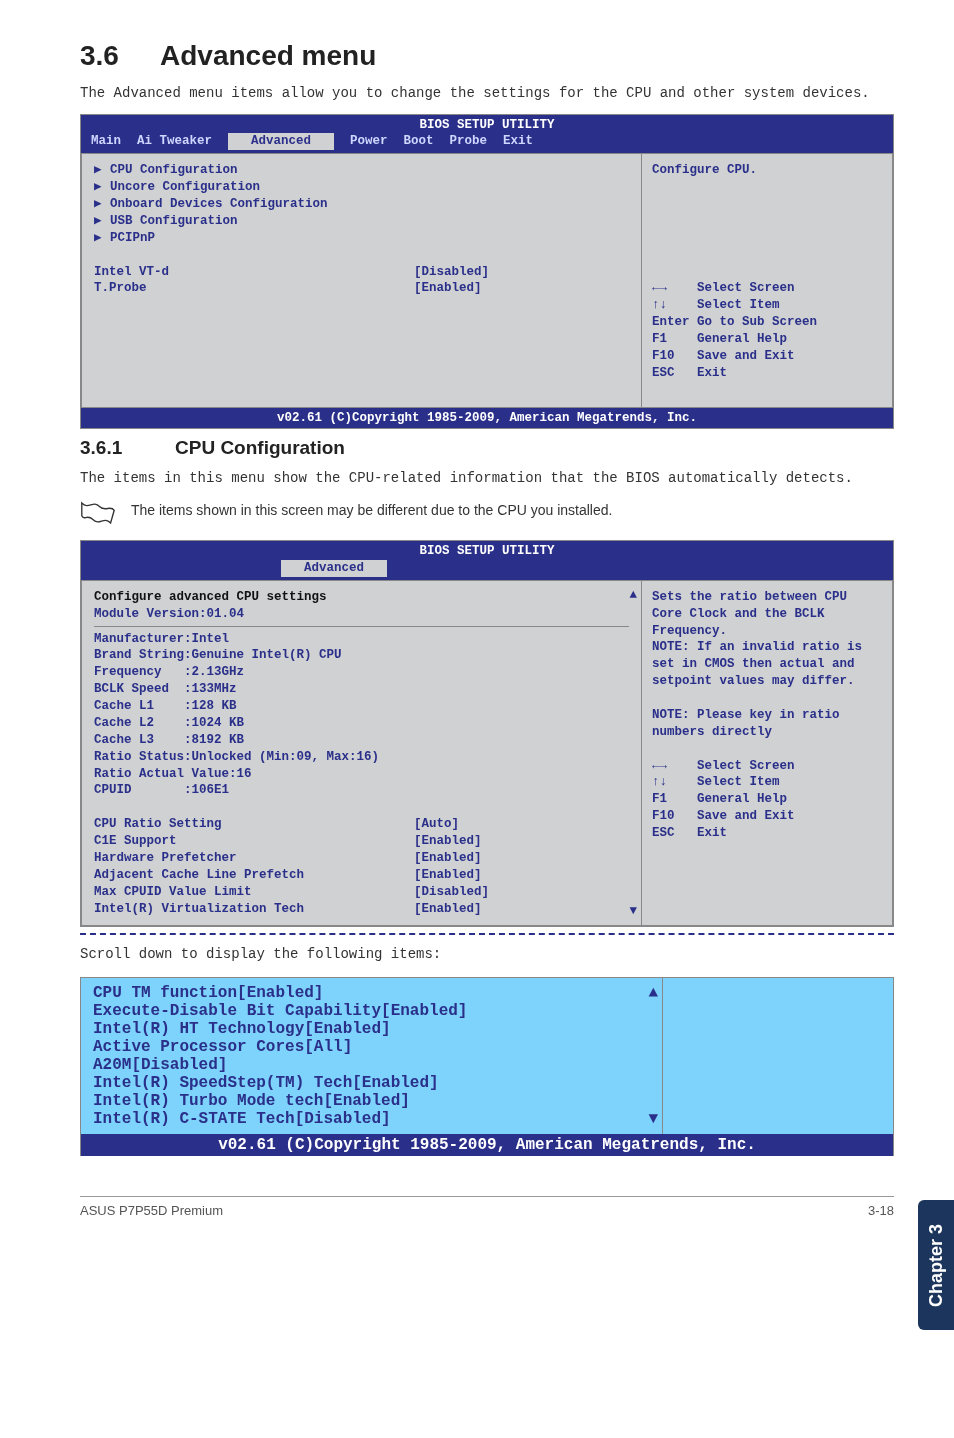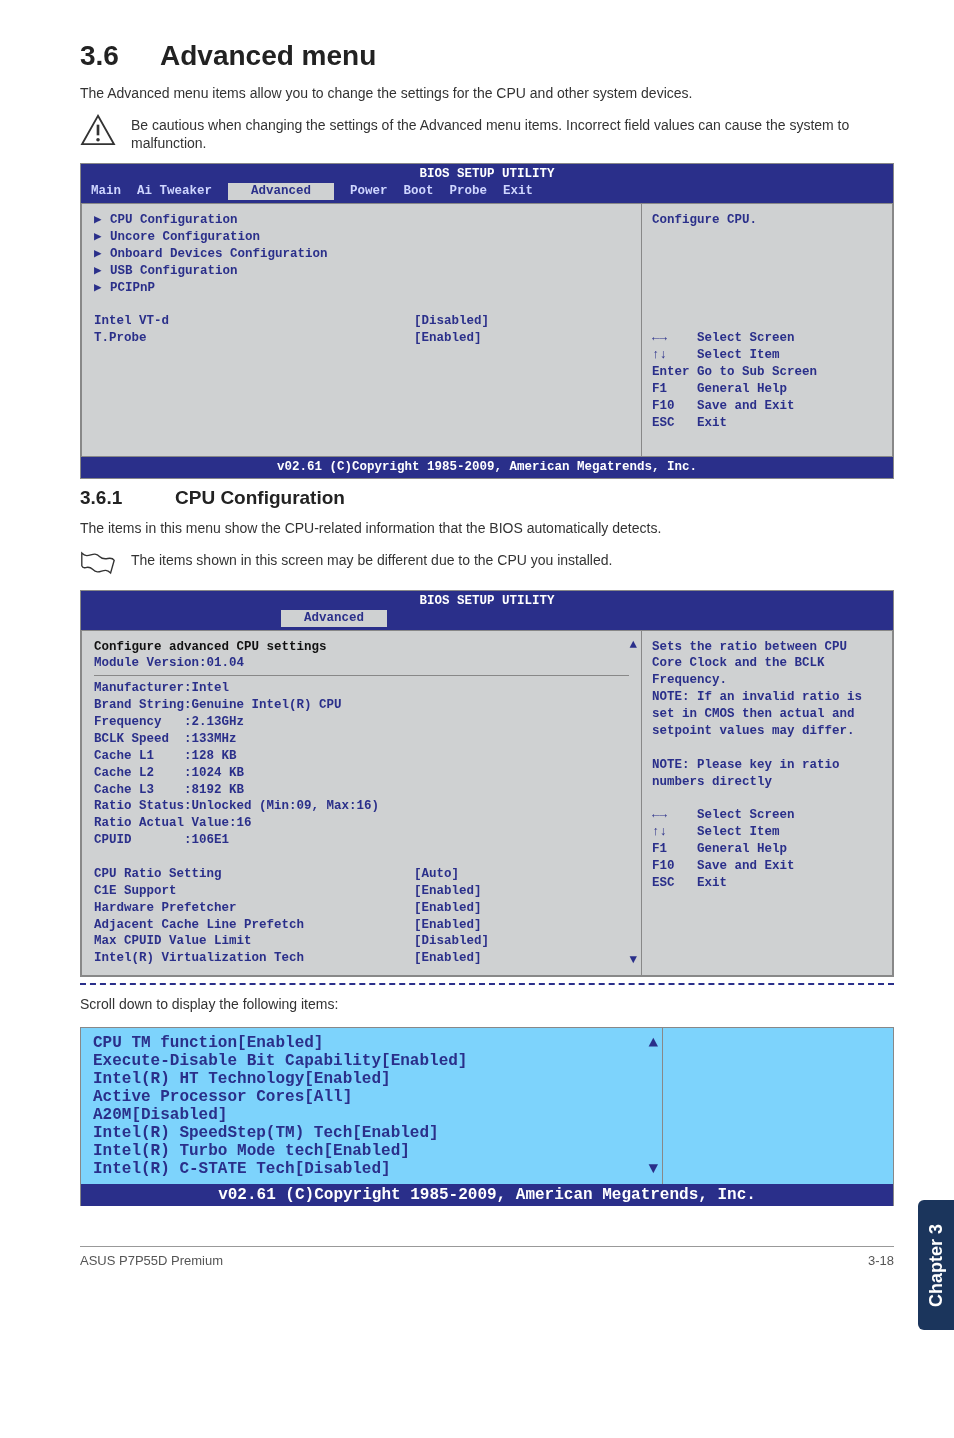--- a/index.html
+++ b/index.html
@@ -22,21 +22,21 @@
     color: #222;
   }
   h1 .num { display: inline-block; width: 80px; }
   h2 {
     font-size: 19px;
     font-weight: bold;
     margin: 8px 0 10px 0;
     color: #222;
   }
   h2 .num { display: inline-block; width: 95px; }
-  p.body { margin: 4px 0 10px 0; line-height: 1.4; }
+  p.body { margin: 4px 0 10px 0; line-height: 1.4; font-family: Liberation Mono, monospace; }
   .note-row {
     display: flex;
     align-items: flex-start;
     margin: 10px 0;
   }
   .note-icon {
     width: 36px;
     flex: 0 0 36px;
     margin-right: 15px;
   }
@@ -172,30 +172,20 @@
 <body>
 
 <div class="page">
 
   <h1>
     <span class="num">3.6</span><span>Advanced menu</span>
   </h1>
 
   <p class="body">The Advanced menu items allow you to change the settings for the CPU and other system devices.</p>
 
-  <div class="note-row">
-    <div class="note-icon">
-      <svg class="warn-svg" viewBox="0 0 40 36">
-          <polygon points="20,2 38,34 2,34" fill="none" stroke="#333" stroke-width="2"></polygon>
-          <line x1="20" y1="12" x2="20" y2="24" stroke="#333" stroke-width="3"></line>
-          <circle cx="20" cy="29" r="2" fill="#333"></circle>
-        </svg>
-    </div>
-    <div class="note-text">Be cautious when changing the settings of the Advanced menu items. Incorrect field values can cause the system to malfunction.</div>
-  </div>
 
   <div class="bios">
     <div class="topbar">BIOS SETUP UTILITY</div>
     <div class="tabs">
       <span class="tab">Main</span>
       <span class="tab">Ai Tweaker</span>
       <span class="tab active">Advanced</span>
       <span class="tab">Power</span>
       <span class="tab">Boot</span>
       <span class="tab">Probe</span>

